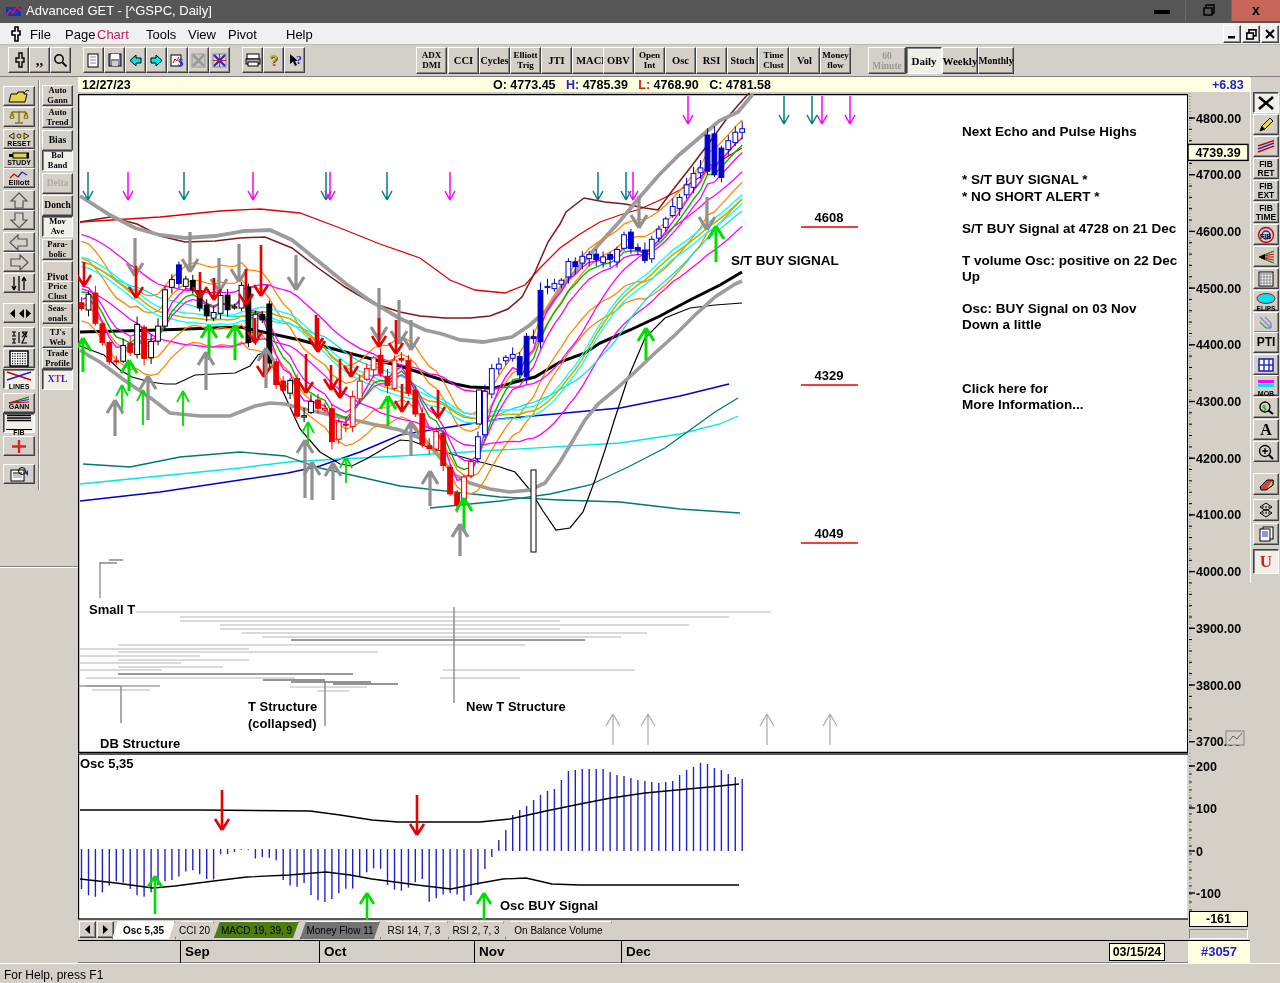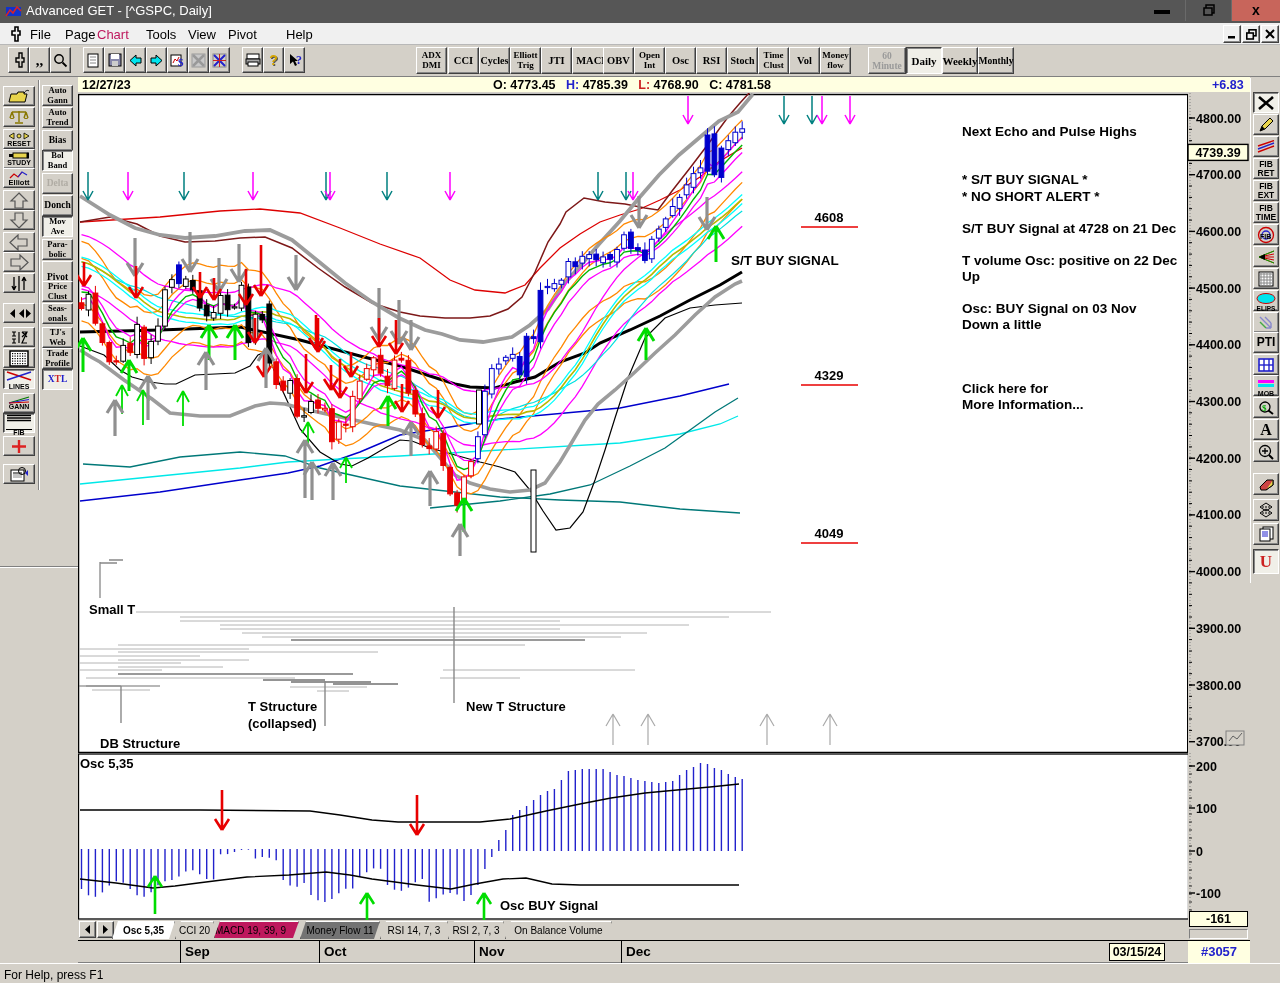--- a/index.html
+++ b/index.html
@@ -1007,21 +1007,21 @@
         <path d="M6,0 L1,4.5 L6,9 Z" fill="#000"></path>
       </svg>
     </div>
     <div class="btn" style="left:19px;top:1px;width:17px;height:17px">
       <svg width="8" height="9">
         <path d="M1,0 L6,4.5 L1,9 Z" fill="#000"></path>
       </svg>
     </div>
     <div class="abs" style="left:34px;top:1px;width:63px;height:18px;background:#ffffff;border:1px solid #555;border-top:1px solid #fff;border-bottom:none;transform:perspective(10px);clip-path:polygon(6px 0,100% 0,calc(100% - 6px) 100%,0 100%);font-size:10px;font-weight:bold;text-align:center;line-height:17px;white-space:nowrap">Osc 5,35</div>
     <div class="abs" style="left:97px;top:1px;width:39px;height:18px;background:#d4d0c8;border:1px solid #555;border-top:1px solid #fff;border-bottom:none;transform:perspective(10px);clip-path:polygon(6px 0,100% 0,calc(100% - 6px) 100%,0 100%);font-size:10px;font-weight:normal;text-align:center;line-height:17px;white-space:nowrap">CCI 20</div>
-    <div class="abs" style="left:136px;top:1px;width:85px;height:17px;background:#be185d;border:1px solid #555;border-top:1px solid #fff;border-bottom:none;transform:perspective(10px);clip-path:polygon(6px 0,100% 0,calc(100% - 6px) 100%,0 100%);font-size:10px;font-weight:normal;text-align:left;line-height:17px;white-space:nowrap">MACD 19, 39, 9</div>
+    <div class="abs" style="left:136px;top:1px;width:85px;height:17px;background:#4d7c0f;border:1px solid #555;border-top:1px solid #fff;border-bottom:none;transform:perspective(10px);clip-path:polygon(6px 0,100% 0,calc(100% - 6px) 100%,0 100%);font-size:10px;font-weight:normal;text-align:center;line-height:17px;white-space:nowrap">MACD 19, 39, 9</div>
     <div class="abs" style="left:222px;top:1px;width:80px;height:18px;background:#737373;border:1px solid #555;border-top:1px solid #fff;border-bottom:none;transform:perspective(10px);clip-path:polygon(6px 0,100% 0,calc(100% - 6px) 100%,0 100%);font-size:10px;font-weight:normal;text-align:center;line-height:17px;white-space:nowrap">Money Flow 11</div>
     <div class="abs" style="left:302px;top:1px;width:68px;height:18px;background:#d4d0c8;border:1px solid #555;border-top:1px solid #fff;border-bottom:none;transform:perspective(10px);clip-path:polygon(6px 0,100% 0,calc(100% - 6px) 100%,0 100%);font-size:10px;font-weight:normal;text-align:center;line-height:17px;white-space:nowrap">RSI 14, 7, 3</div>
     <div class="abs" style="left:370px;top:1px;width:56px;height:18px;background:#d4d0c8;border:1px solid #555;border-top:1px solid #fff;border-bottom:none;transform:perspective(10px);clip-path:polygon(6px 0,100% 0,calc(100% - 6px) 100%,0 100%);font-size:10px;font-weight:normal;text-align:center;line-height:17px;white-space:nowrap">RSI 2, 7, 3</div>
     <div class="abs" style="left:427px;top:1px;width:107px;height:18px;background:#d4d0c8;border:1px solid #555;border-top:1px solid #fff;border-bottom:none;transform:perspective(10px);clip-path:polygon(6px 0,100% 0,calc(100% - 6px) 100%,0 100%);font-size:10px;font-weight:normal;text-align:center;line-height:17px;white-space:nowrap">On Balance Volume</div>
   </div>
 <div class="abs" style="left:78px;top:940px;width:1110px;height:23px;background:#d4d0c8;border-top:1.5px solid #000;border-bottom:1px solid #808080">
     <div class="abs" style="left:102px;top:0;width:2px;height:22px;border-left:1.5px solid #000"></div>
     <div class="abs" style="left:107px;top:3px;font-size:13.5px;font-weight:bold">Sep</div>
     <div class="abs" style="left:241px;top:0;width:2px;height:22px;border-left:1.5px solid #000"></div>
     <div class="abs" style="left:246px;top:3px;font-size:13.5px;font-weight:bold">Oct</div>

